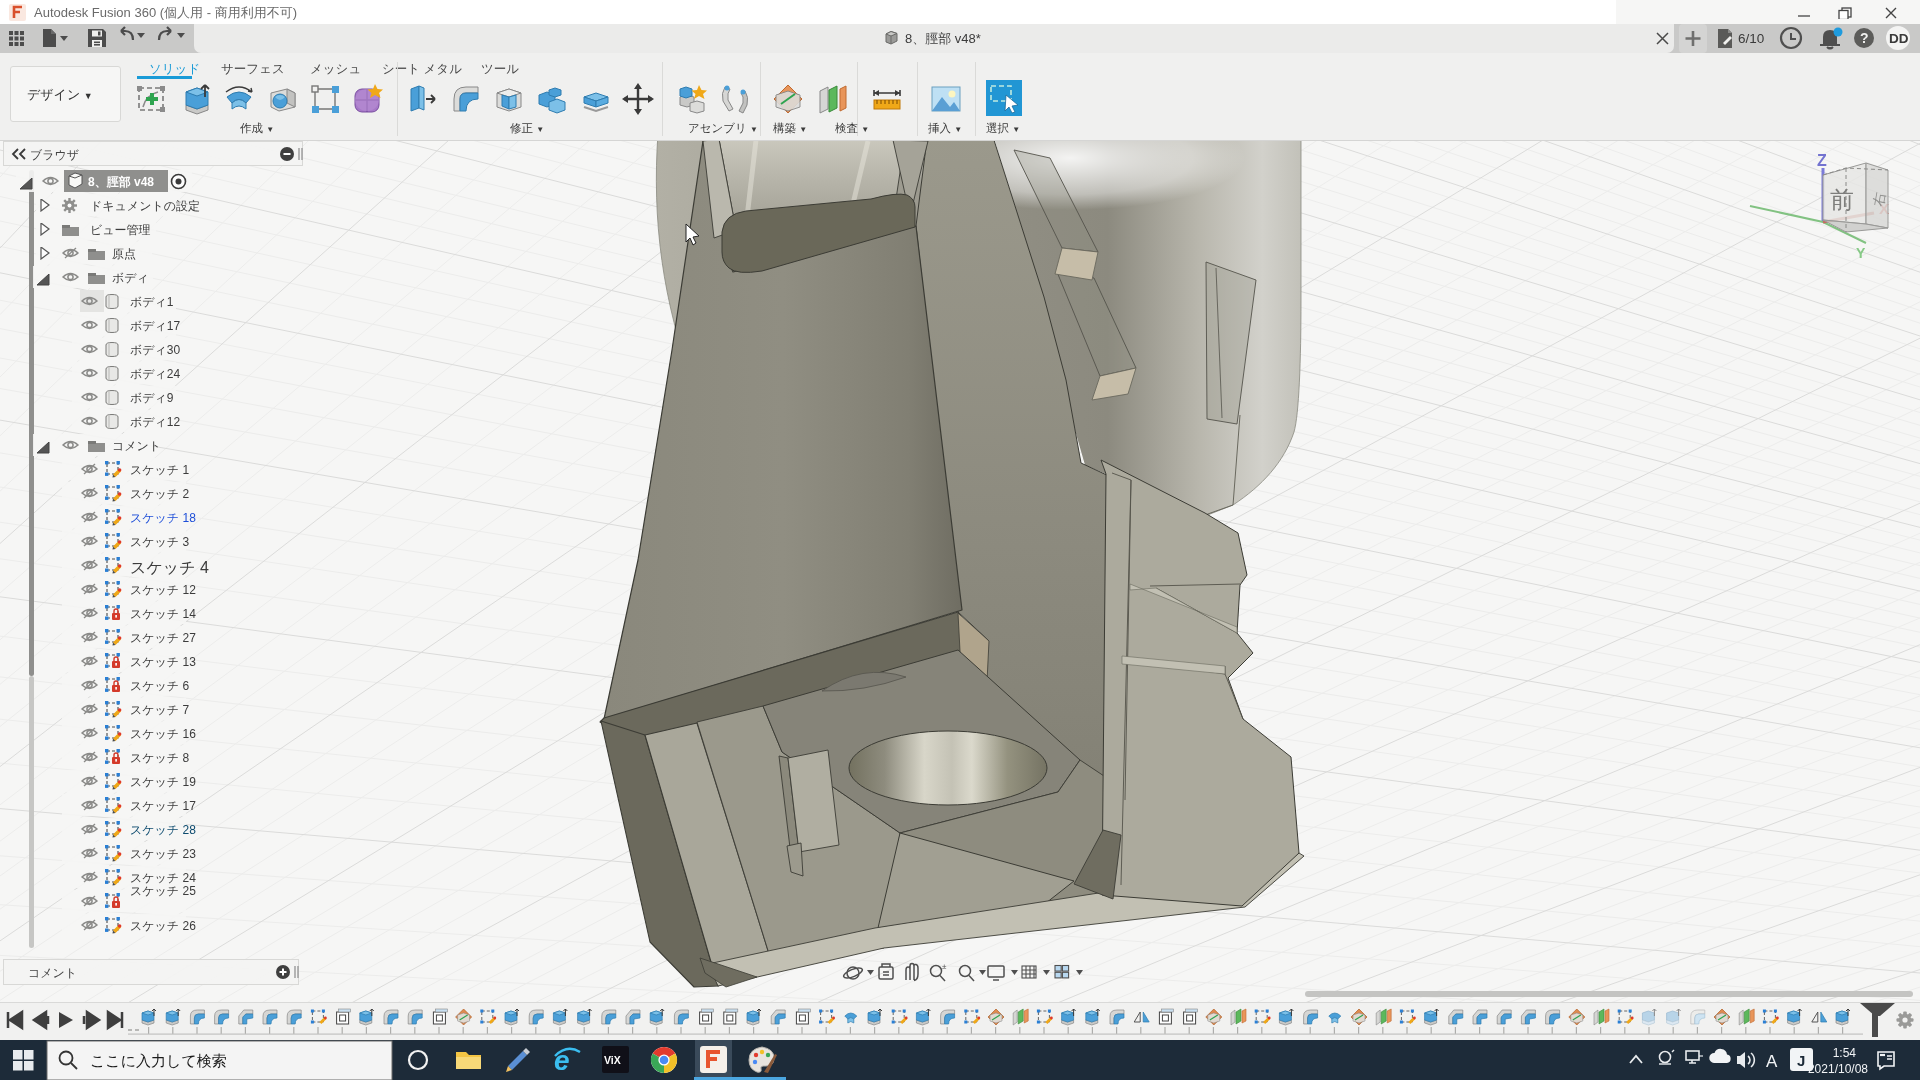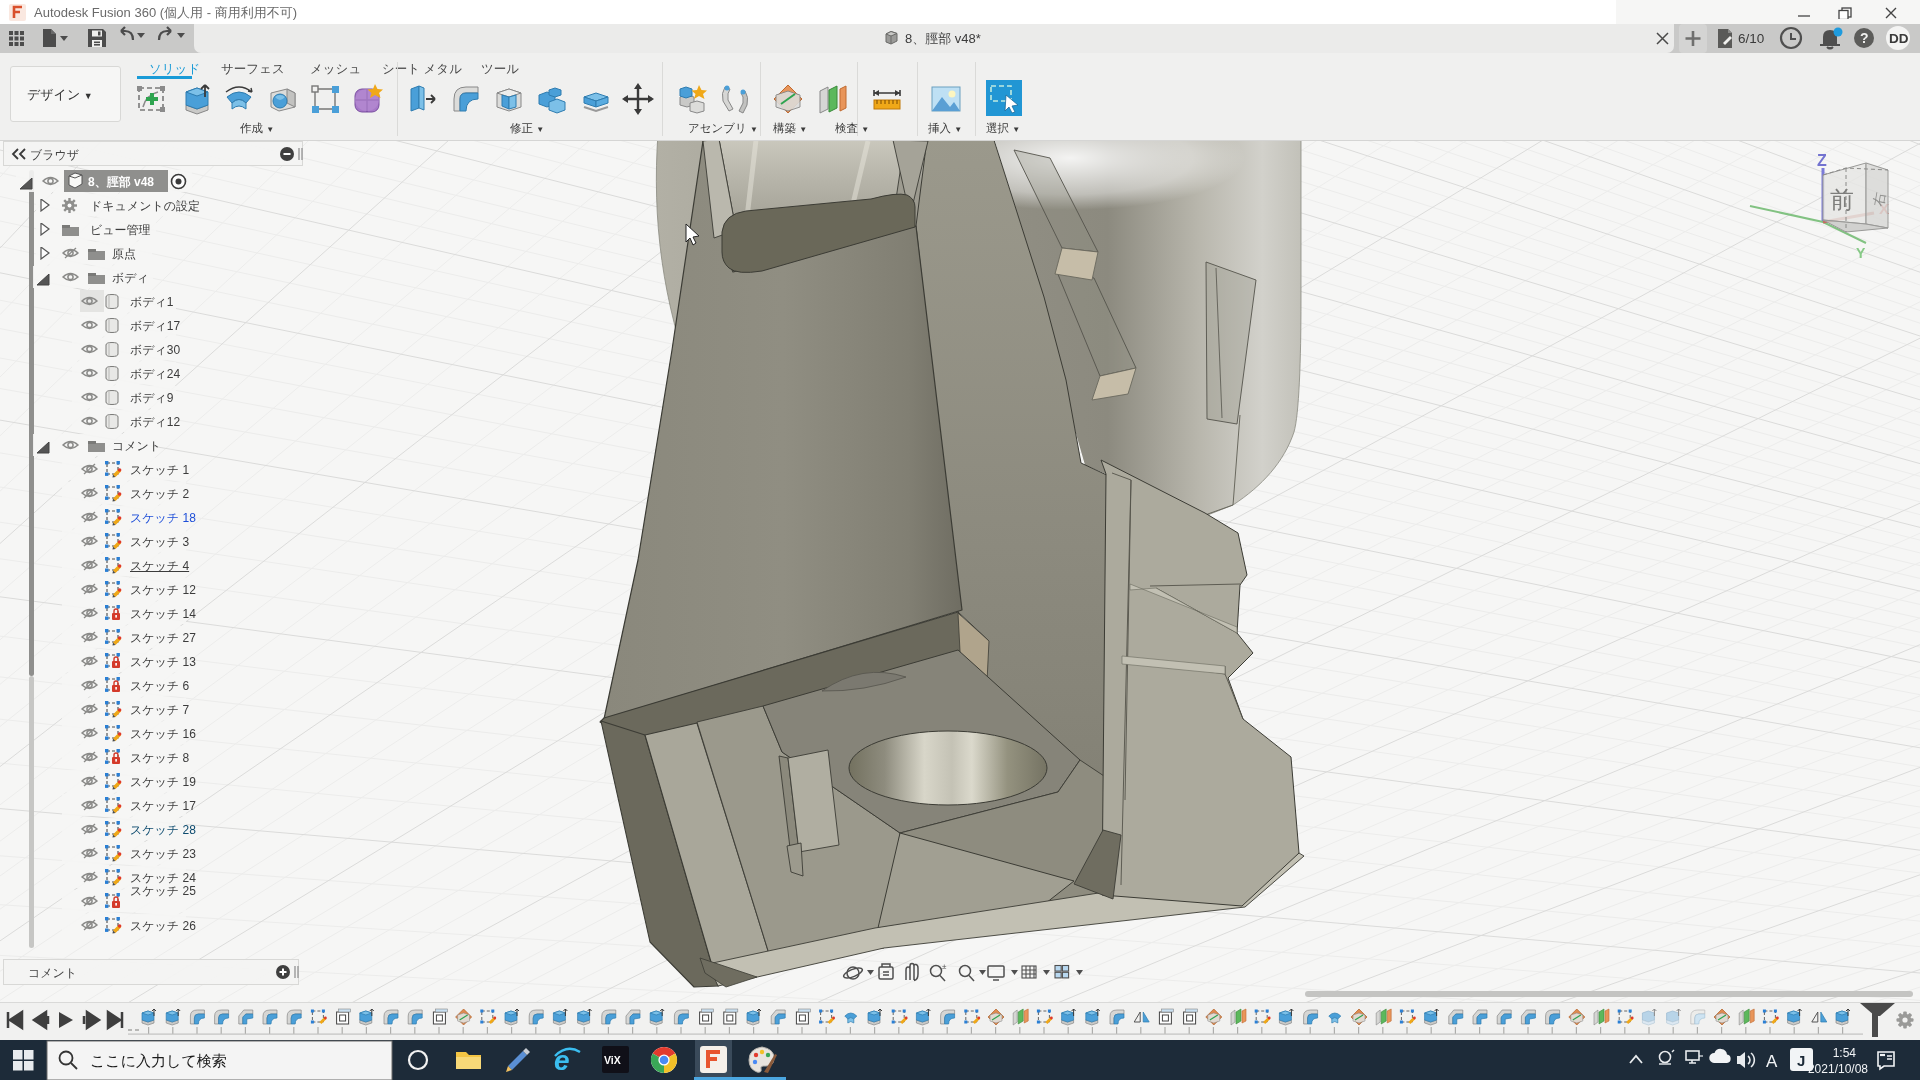--- a/index.html
+++ b/index.html
@@ -608,21 +608,21 @@
     </svg>
     <svg style="position:absolute;left:104px;top:556px" width="18" height="18">
       <rect x="3" y="3" width="11" height="11" fill="none" stroke="#4a4a4a" stroke-width="1.1" stroke-dasharray="3,2"></rect>
       <rect x="1" y="1" width="3.4" height="3.4" fill="#2a7fd4"></rect>
       <rect x="12.5" y="1" width="3.4" height="3.4" fill="#2a7fd4"></rect>
       <rect x="1" y="12.5" width="3.4" height="3.4" fill="#2a7fd4"></rect>
       <path d="M9,14.5 L14.5,9 L17,11.5 L11.5,17 Z" fill="#f0a818"></path>
       <circle cx="15.6" cy="10" r="1.8" fill="#e03a2a"></circle>
       <path d="M9,14.5 L11.5,17 L8.5,17.5 Z" fill="#4a4a4a"></path>
     </svg>
-    <div style="position:absolute;left:130px;top:558px;font-size:12px;color:#3c3c3c;white-space:nowrap;text-decoration:underline;">スケッチ 4</div>
+    <div style="position:absolute;left:130px;top:558px;font-size:16px;color:#3c3c3c;white-space:nowrap;">スケッチ 4</div>
     <div style="position:absolute;left:62px;top:578px;width:124px;height:22px;background:rgba(245,245,244,0.92);"></div>
     <svg style="position:absolute;left:81px;top:583px" width="17" height="12">
       <path d="M1,6 Q8.5,-1 16,6 Q8.5,13 1,6 Z" fill="none" stroke="#8a8a88" stroke-width="1.5"></path>
       <circle cx="8.5" cy="6" r="2.6" fill="none" stroke="#8a8a88" stroke-width="1.5"></circle>
       <path d="M3,11 L14,1" stroke="#8a8a88" stroke-width="1.3"></path>
     </svg>
     <svg style="position:absolute;left:104px;top:580px" width="18" height="18">
       <rect x="3" y="3" width="11" height="11" fill="none" stroke="#4a4a4a" stroke-width="1.1" stroke-dasharray="3,2"></rect>
       <rect x="1" y="1" width="3.4" height="3.4" fill="#2a7fd4"></rect>
       <rect x="12.5" y="1" width="3.4" height="3.4" fill="#2a7fd4"></rect>

